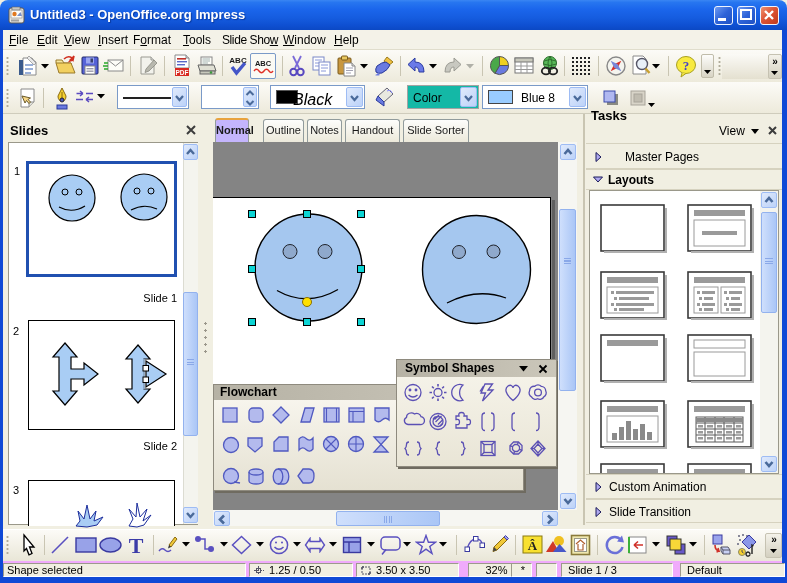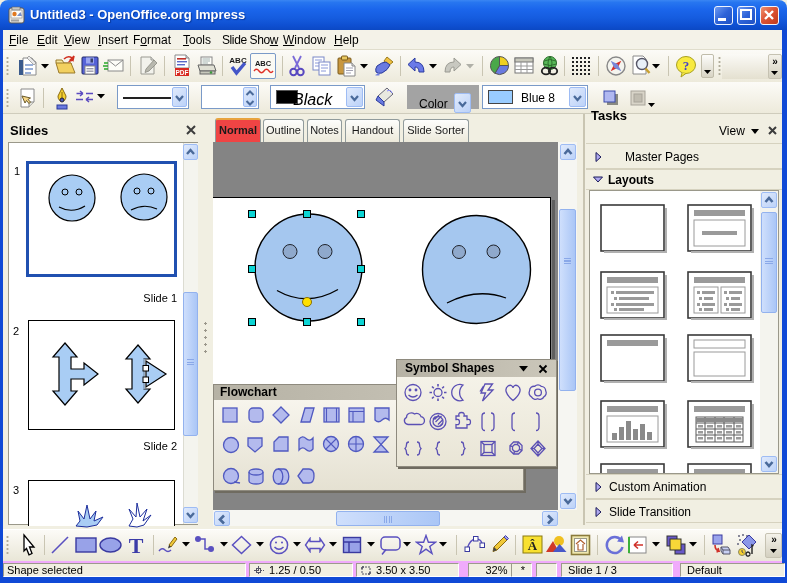--- a/index.html
+++ b/index.html
@@ -304,21 +304,21 @@
   <span style="position:absolute;left:22px;top:5px;font-size:16px;font-style:italic;">Black</span>
   <div class="abs sbtn" style="right:1px;top:1px;width:17px;height:20px;"><svg width="15" height="20">
           <path d="M4 8 L7.5 12 L11 8" fill="none" stroke="#4a6a9a" stroke-width="2.2"></path>
         </svg></div>
 </div>
 <svg class="abs" style="left:373px;top:4px" width="25" height="24">
   <path d="M5 10 L14 2 L20 8 L11 16 Z" fill="#e8e8e0" stroke="#667"></path>
   <path d="M5 10 L11 16 L11 20 L3 14 Z" fill="#6a7ae0" stroke="#2a3a9a"></path>
   <path d="M14 5 Q18 3 19 7" fill="none" stroke="#88f" stroke-width="1"></path>
 </svg>
-<div class="abs" style="left:407px;top:3px;width:72px;height:24px;border:7px solid #a3a3a3;background:#a3a3a3;">
+<div class="abs" style="left:407px;top:3px;width:72px;height:24px;border:1px solid #a3a3a3;background:#14b8a6;">
   <span style="position:absolute;left:5px;top:5px;font-size:12px;">Color</span>
   <div class="abs sbtn" style="right:1px;top:1px;width:17px;height:20px;"><svg width="15" height="20">
           <path d="M4 8 L7.5 12 L11 8" fill="none" stroke="#4a6a9a" stroke-width="2.2"></path>
         </svg></div>
 </div>
 <div class="abs" style="left:482px;top:3px;width:106px;height:24px;border:1px solid #7a9ac8;background:#fff;">
   <div style="position:absolute;left:5px;top:4px;width:25px;height:14px;background:#99ccff;border:1px solid #444;"></div>
   <span style="position:absolute;left:38px;top:5px;font-size:12px;text-align:right;">Blue 8</span>
   <div class="abs sbtn" style="right:1px;top:1px;width:17px;height:20px;"><svg width="15" height="20">
           <path d="M4 8 L7.5 12 L11 8" fill="none" stroke="#4a6a9a" stroke-width="2.2"></path>
@@ -513,21 +513,21 @@
 <div class="abs sbtn" style="left:214px;top:510.5px;width:16px;height:15px;"><svg width="14" height="13">
       <path d="M9 2.5 L5 6.5 L9 10.5" fill="none" stroke="#4a6a9a" stroke-width="2.6"></path>
     </svg></div>
 <div class="abs sthumb" style="left:336px;top:510.5px;width:104px;height:15px;">
     <div style="margin:4px auto 0;width:8px;height:7px;background:repeating-linear-gradient(90deg,#8aa8e8 0 1px,transparent 1px 2.5px)"></div>
   </div>
 <div class="abs sbtn" style="left:542px;top:510.5px;width:16px;height:15px;"><svg width="14" height="13">
       <path d="M5 2.5 L9 6.5 L5 10.5" fill="none" stroke="#4a6a9a" stroke-width="2.6"></path>
     </svg></div>
 
-<div class="tab" style="left:215px;width:46px;background:#ef4444;border-top:2px solid #e8a33d;font-weight:bold;top:118px;height:24px;">Normal</div>
+<div class="tab" style="left:215px;width:34px;background:#c4b5fd;border-top:2px solid #e8a33d;font-weight:bold;top:118px;height:24px;">Normal</div>
 <div class="tab" style="left:263px;width:41px;">Outline</div>
 <div class="tab" style="left:307px;width:35px;">Notes</div>
 <div class="tab" style="left:345px;width:55px;">Handout</div>
 <div class="tab" style="left:403px;width:66px;">Slide Sorter</div>
 
 <div class="abs" style="left:583px;top:114px;width:2px;height:411px;background:#c9c5b2;"></div>
 <div class="abs phead" style="left:591px;top:108px">Tasks</div>
 <div class="abs" style="left:719px;top:124px;font-size:12px">View</div>
 <svg class="abs" style="left:751px;top:129px" width="8" height="6">
     <path d="M0 0 L8 0 L4 5 Z" fill="#000"></path>

